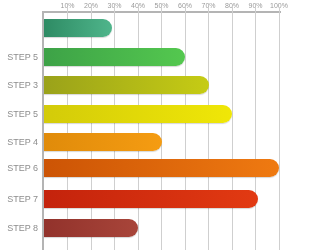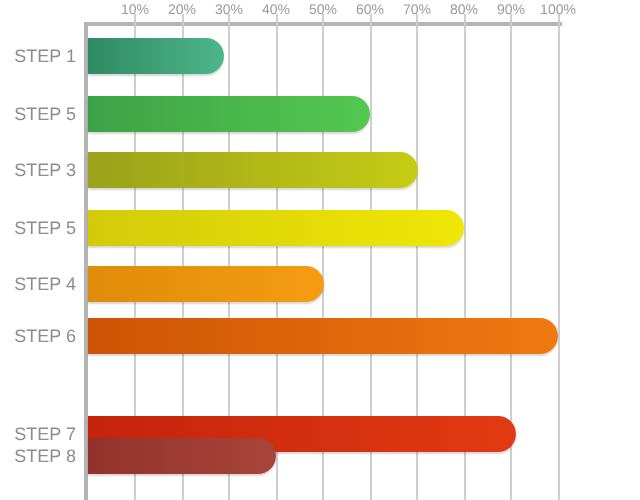--- a/index.html
+++ b/index.html
@@ -129,21 +129,20 @@
       <div class="gridline" style="left: 208px;"></div>
       <div class="gridline tick-stub" style="left: 231.5px; height: 6px; bottom: auto;"></div>
       <div class="gridline" style="left: 231.5px;"></div>
       <div class="gridline tick-stub" style="left: 255px; height: 6px; bottom: auto;"></div>
       <div class="gridline" style="left: 255px;"></div>
       <div class="gridline tick-stub" style="left: 278.5px; height: 6px; bottom: auto;"></div>
       <div class="gridline" style="left: 278.5px;"></div>
     </div>
   <div id="rows-layer">
       <div class="row" style="top: 19px;">
-        <div class="row-label">STEP 1</div>
         <div class="bar" title="STEP 1 29%" style="width: 68.15px; background: linear-gradient(to right, rgb(46, 139, 100) 0%, rgb(79, 181, 139) 100%);"></div>
       </div>
       <div class="row" style="top: 47.5px;">
         <div class="row-label">STEP 5</div>
         <div class="bar" title="STEP 2 60%" style="width: 141px; background: linear-gradient(to right, rgb(61, 162, 71) 0%, rgb(84, 200, 79) 100%);"></div>
       </div>
       <div class="row" style="top: 76px; padding-left: 44px;">
         <div class="row-label">STEP 3</div>
         <div class="bar" title="STEP 3 70%" style="width: 164.5px; background: linear-gradient(to right, rgb(154, 162, 26) 0%, rgb(198, 204, 20) 100%);"></div>
       </div>
@@ -152,21 +151,21 @@
         <div class="bar" title="STEP 4 80%" style="width: 188px; background: linear-gradient(to right, rgb(211, 203, 9) 0%, rgb(240, 231, 7) 100%);"></div>
       </div>
       <div class="row" style="top: 133px;">
         <div class="row-label">STEP 4</div>
         <div class="bar" title="STEP 5 50%" style="width: 117.5px; background: linear-gradient(to right, rgb(224, 139, 10) 0%, rgb(245, 156, 18) 100%);"></div>
       </div>
       <div class="row" style="top: 159px;">
         <div class="row-label">STEP 6</div>
         <div class="bar" title="STEP 6 100%" style="width: 235px; background: linear-gradient(to right, rgb(204, 84, 5) 0%, rgb(239, 122, 17) 100%);"></div>
       </div>
-      <div class="row" style="top: 208px;">
+      <div class="row" style="top: 190px;">
         <div class="row-label">STEP 7</div>
         <div class="bar" title="STEP 7 91%" style="width: 213.85px; background: linear-gradient(to right, rgb(196, 35, 12) 0%, rgb(226, 58, 18) 100%);"></div>
       </div>
       <div class="row" style="top: 218.5px;">
         <div class="row-label">STEP 8</div>
         <div class="bar" title="STEP 8 40%" style="width: 94px; background: linear-gradient(to right, rgb(146, 50, 43) 0%, rgb(168, 69, 58) 100%);"></div>
       </div>
     </div>
 
 </div>

